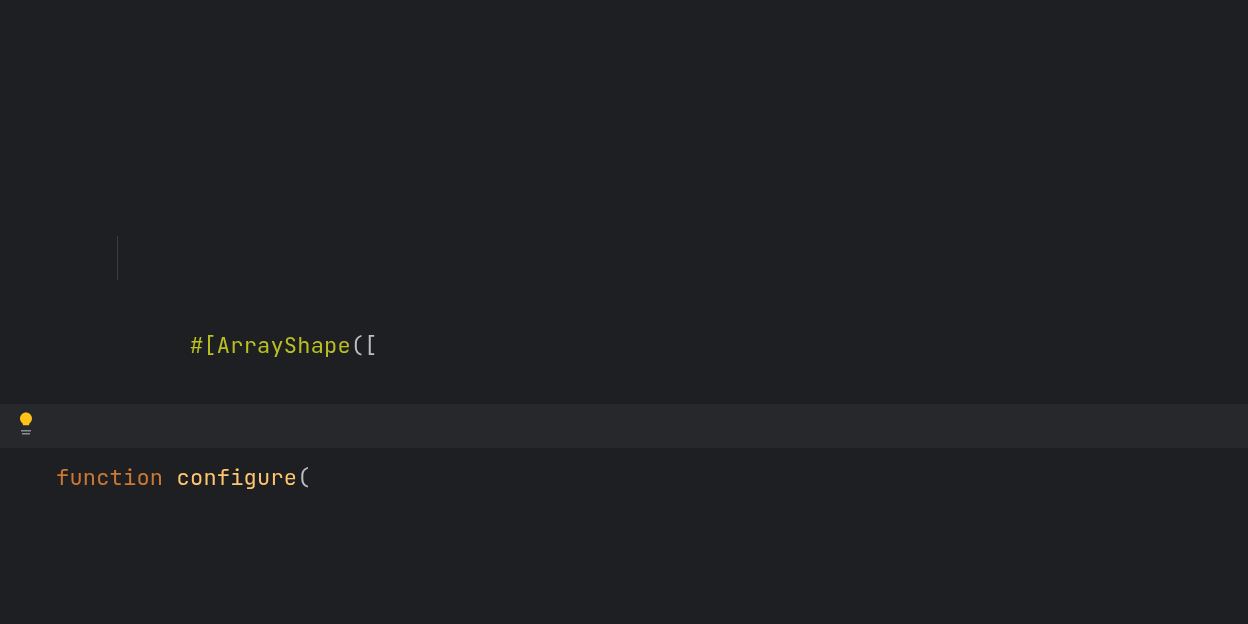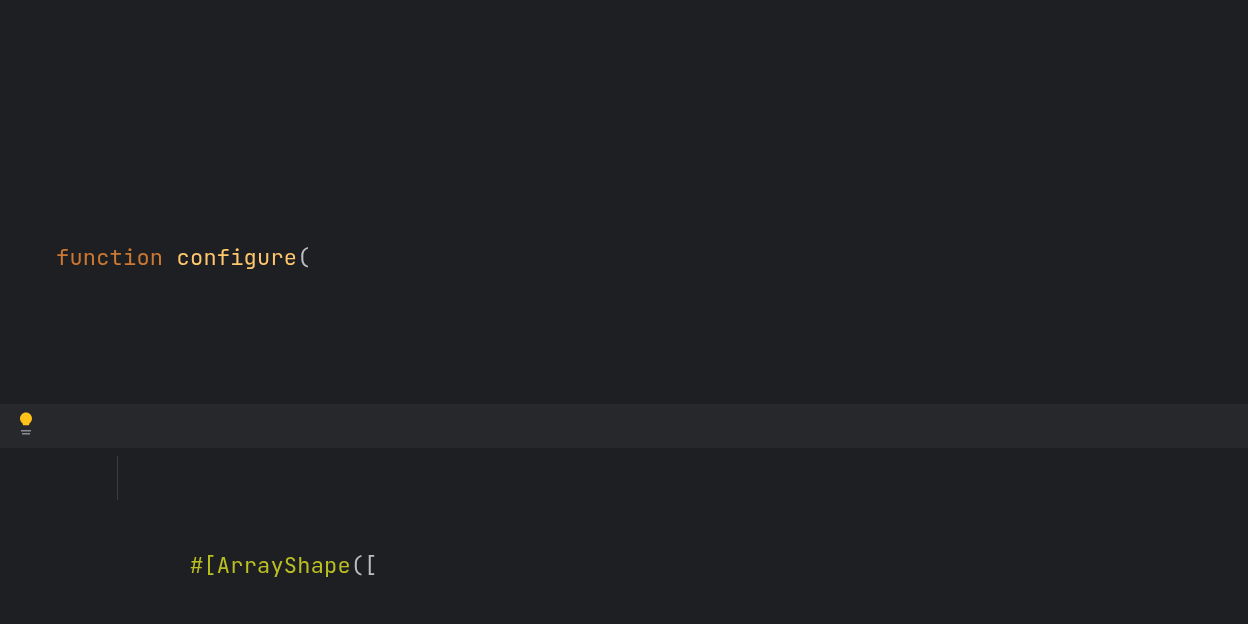--- a/index.html
+++ b/index.html
@@ -83,26 +83,26 @@
       <svg width="12" height="6" viewBox="0 0 12 6">
         <rect x="1" y="1" width="10" height="1.5" fill="#8a8d93"></rect>
         <rect x="2" y="4" width="8" height="1.5" fill="#8a8d93"></rect>
       </svg>
     </div>
   </div>
 
   <div class="code">
 
     
-    <div class="line"><span class="kw-fn">function</span><span class="plain"> </span><span class="id-name">configure</span><span class="paren">(</span></div>
-
-    
     <div class="line">
       <div class="indent-guide ig1"></div>
       <span class="plain">    </span><span class="attr">#[</span><span class="attr">ArrayShape</span><span class="paren">(</span><span class="bracket">[</span></div>
+
+    
+    <div class="line"><span class="kw-fn">function</span><span class="plain"> </span><span class="id-name">configure</span><span class="paren">(</span></div>
 
     
     
 
     
     
 
     
     
 

